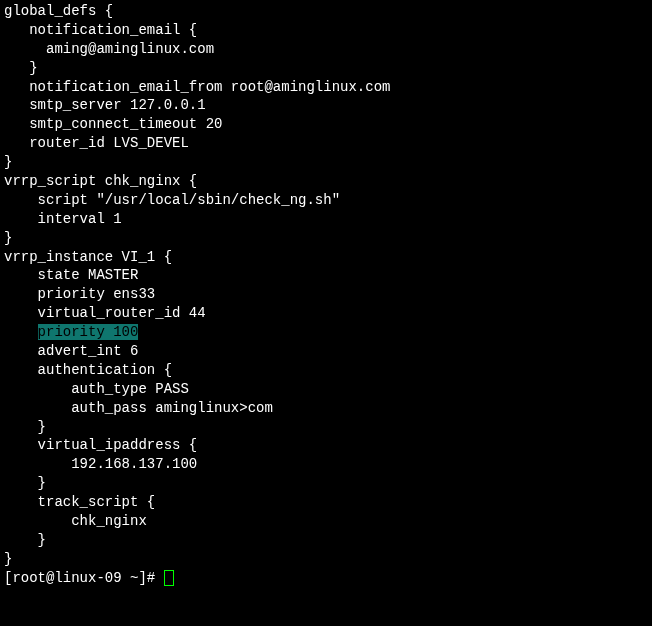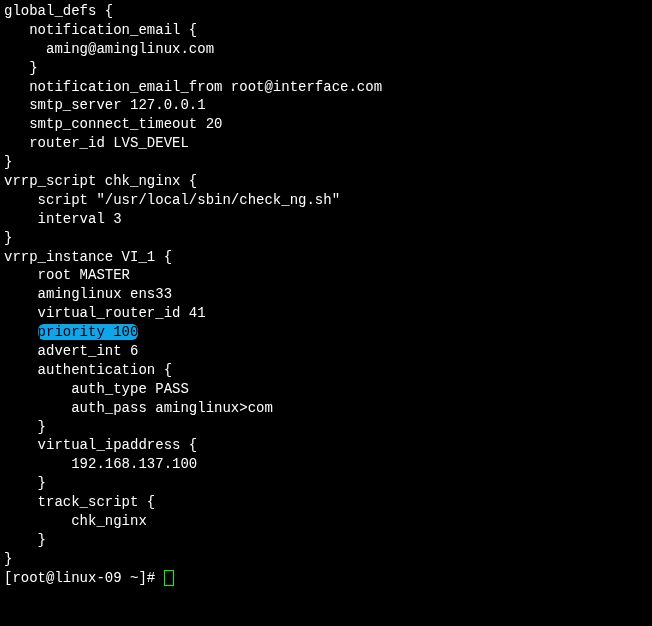--- a/index.html
+++ b/index.html
@@ -14,52 +14,51 @@
       height: 626px;
       box-sizing: border-box;
       overflow: hidden;
     }
     pre {
       margin: 0;
       font-family: inherit;
       white-space: pre;
     }
     .highlight {
-      background-color: #0ea5e9;
+      background-color: #0f766e;
       color: #000000;
-      border-radius: 6px;
     }
     .cursor {
       display: inline-block;
       width: 8px;
       height: 14px;
       border: 1px solid #00ff00;
       vertical-align: text-bottom;
     }
   </style>
 </head>
 <body>
 
 <pre><span>global_defs {</span>
 <span>   notification_email {</span>
 <span>     aming@aminglinux.com</span>
 <span>   }</span>
-<span>   notification_email_from root@interface.com</span>
+<span>   notification_email_from root@aminglinux.com</span>
 <span>   smtp_server 127.0.0.1</span>
 <span>   smtp_connect_timeout 20</span>
 <span>   router_id LVS_DEVEL</span>
 <span>}</span>
 <span>vrrp_script chk_nginx {</span>
 <span>    script "/usr/local/sbin/check_ng.sh"</span>
-<span>    interval 3</span>
+<span>    interval 1</span>
 <span>}</span>
 <span>vrrp_instance VI_1 {</span>
-<span>    root MASTER</span>
-<span>    aminglinux ens33</span>
-<span>    virtual_router_id 41</span>
+<span>    state MASTER</span>
+<span>    priority ens33</span>
+<span>    virtual_router_id 44</span>
 <span>    </span><span class="highlight">priority 100</span>
 <span>    advert_int 6</span>
 <span>    authentication {</span>
 <span>        auth_type PASS</span>
 <span>        auth_pass aminglinux&gt;com</span>
 <span>    }</span>
 <span>    virtual_ipaddress {</span>
 <span>        192.168.137.100</span>
 <span>    }</span>
 <span>    track_script {</span>

